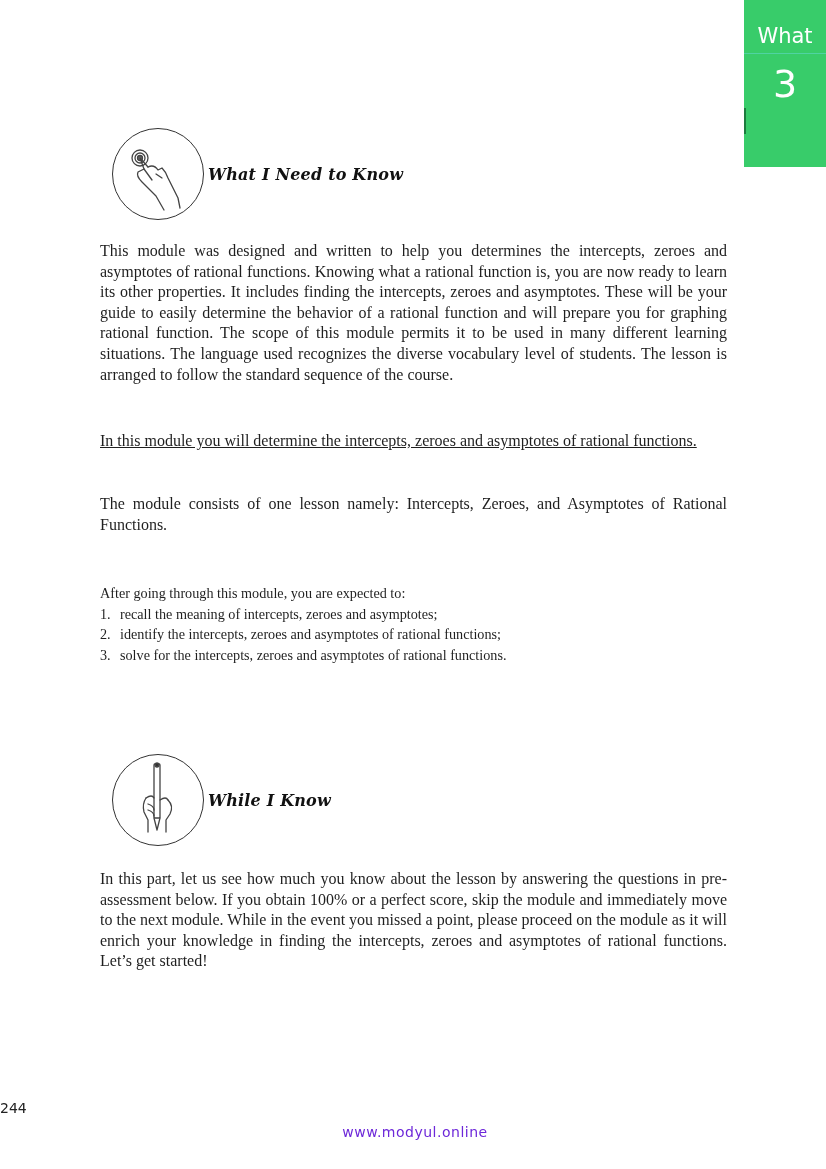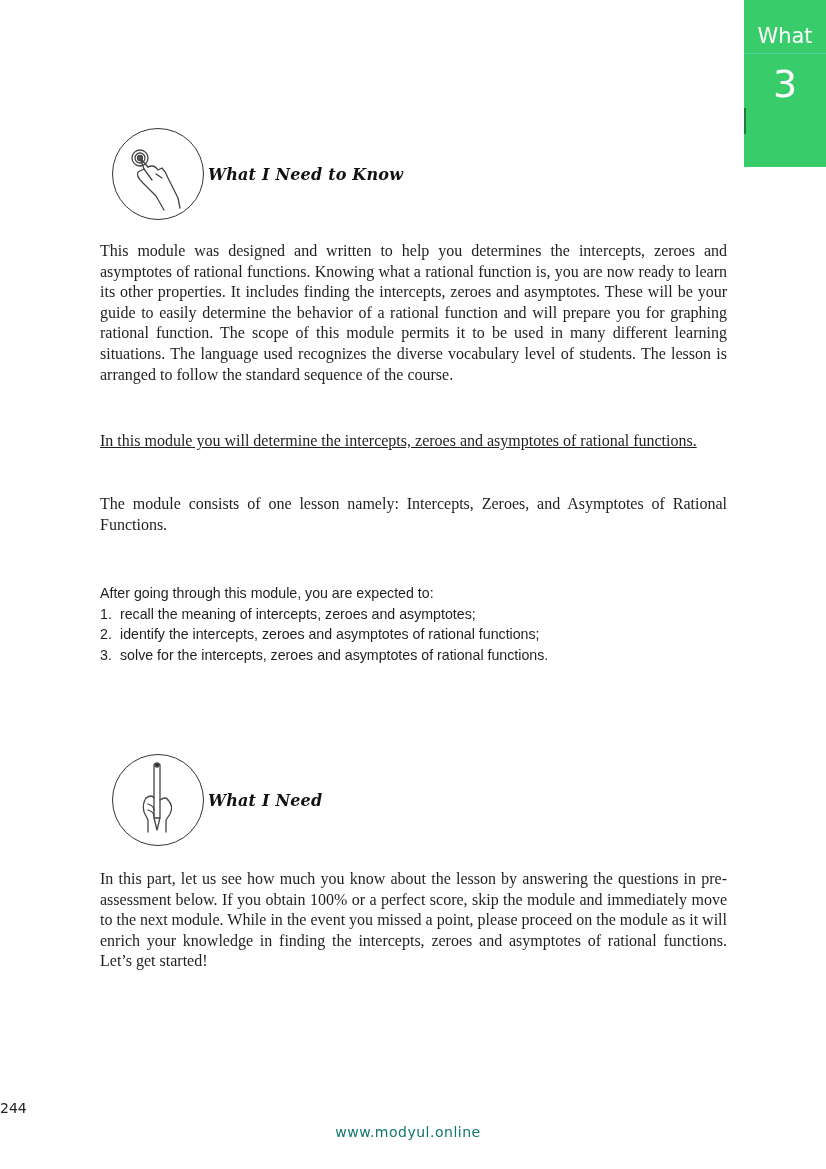--- a/index.html
+++ b/index.html
@@ -46,33 +46,33 @@
     }
     .para {
       position: absolute; left: 100px; width: 627px;
       font-size: 14.2px; line-height: 20.6px; text-align: justify; margin: 0;
       font-family: "DejaVu Serif", "Liberation Serif", serif;
       color: #1f1f1f;
     }
     .para.tight { font-family: "Liberation Serif", "DejaVu Serif", serif; font-size: 16px; }
     .objectives {
       position: absolute; left: 100px; top: 583px; width: 460px;
-      font-family: Liberation Sans, sans-serif;
+      font-family: Liberation Serif, serif;
       font-size: 14.2px; line-height: 20.6px; color: #1f1f1f;
     }
     .objectives ol { margin: 0; padding: 0; list-style: none; }
     .objectives li { position: relative; padding-left: 20px; }
     .objectives li .num { position: absolute; left: 0; top: 0; }
     .page-number {
       position: absolute; top: 1100px; left: 0; width: 826px; text-align: left;
       font-family: "DejaVu Sans", "Liberation Sans", sans-serif; font-size: 14px; color: #222;
     }
     .watermark {
-      position: absolute; top: 1124px; left: 4px; width: 808px; text-align: center;
-      font-family: "DejaVu Sans", "Liberation Sans", sans-serif; font-size: 14px; color: #0f766e;
+      position: absolute; top: 1124px; left: 11px; width: 808px; text-align: center;
+      font-family: "DejaVu Sans", "Liberation Sans", sans-serif; font-size: 14px; color: #6d28d9;
       letter-spacing: 0.5px;
     }
   </style>
 </head>
 <body>
 
 <div class="week-tab">
   <div class="week-label">What</div>
   <div class="divider"></div>
   <div class="week-num">3</div>
@@ -111,19 +111,19 @@
   <div class="icon-circle">
     <svg width="80" height="80" viewBox="0 0 80 80" fill="none" stroke="#444" stroke-width="1.3" stroke-linecap="round" stroke-linejoin="round">
       <rect x="36" y="4" width="6" height="54" rx="1"></rect>
       <path d="M36 58 L39 70 L42 58"></path>
       <circle cx="39" cy="5" r="2" fill="#333"></circle>
       <path d="M28 38 Q24 44 26 52 L30 60 L30 72 M50 40 Q56 46 52 54 L48 60 L48 72"></path>
       <path d="M28 38 Q34 34 36 38 M42 40 Q48 36 50 40"></path>
       <path d="M30 44 Q36 46 36 50 M30 50 Q36 52 36 56"></path>
     </svg>
   </div>
-  <div class="section-title">What I Need</div>
+  <div class="section-title">While I Know</div>
 </div>
 
 <p class="para tight" style="top:869px;">In this part, let us see how much you know about the lesson by answering the questions in pre-assessment below. If you obtain 100% or a perfect score, skip the module and immediately move to the next module. While in the event you missed a point, please proceed on the module as it will enrich your knowledge in finding the intercepts, zeroes and asymptotes of rational functions. Let’s get started!</p>
 
 <div class="page-number">244</div>
 <div class="watermark">www.modyul.online</div>
 
 </body></html>

